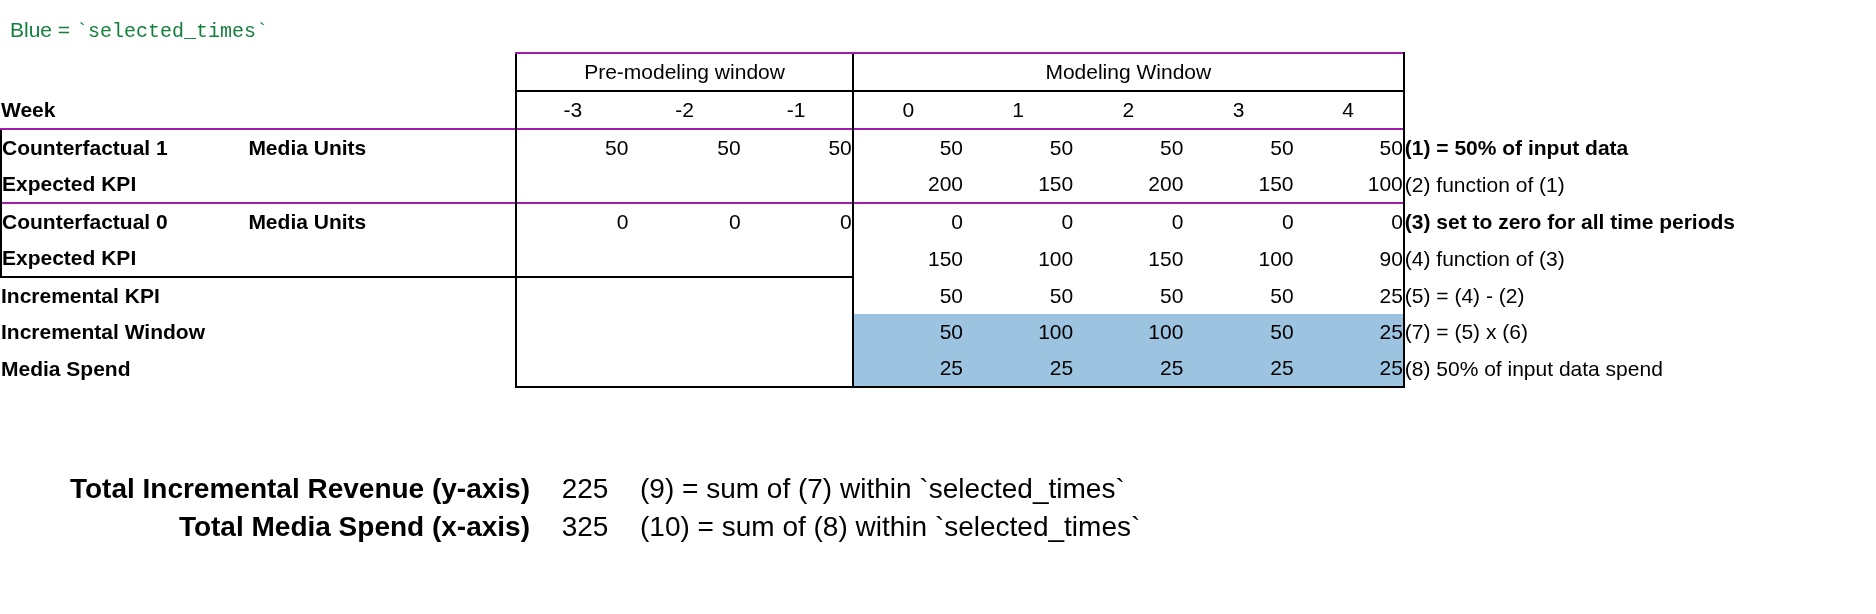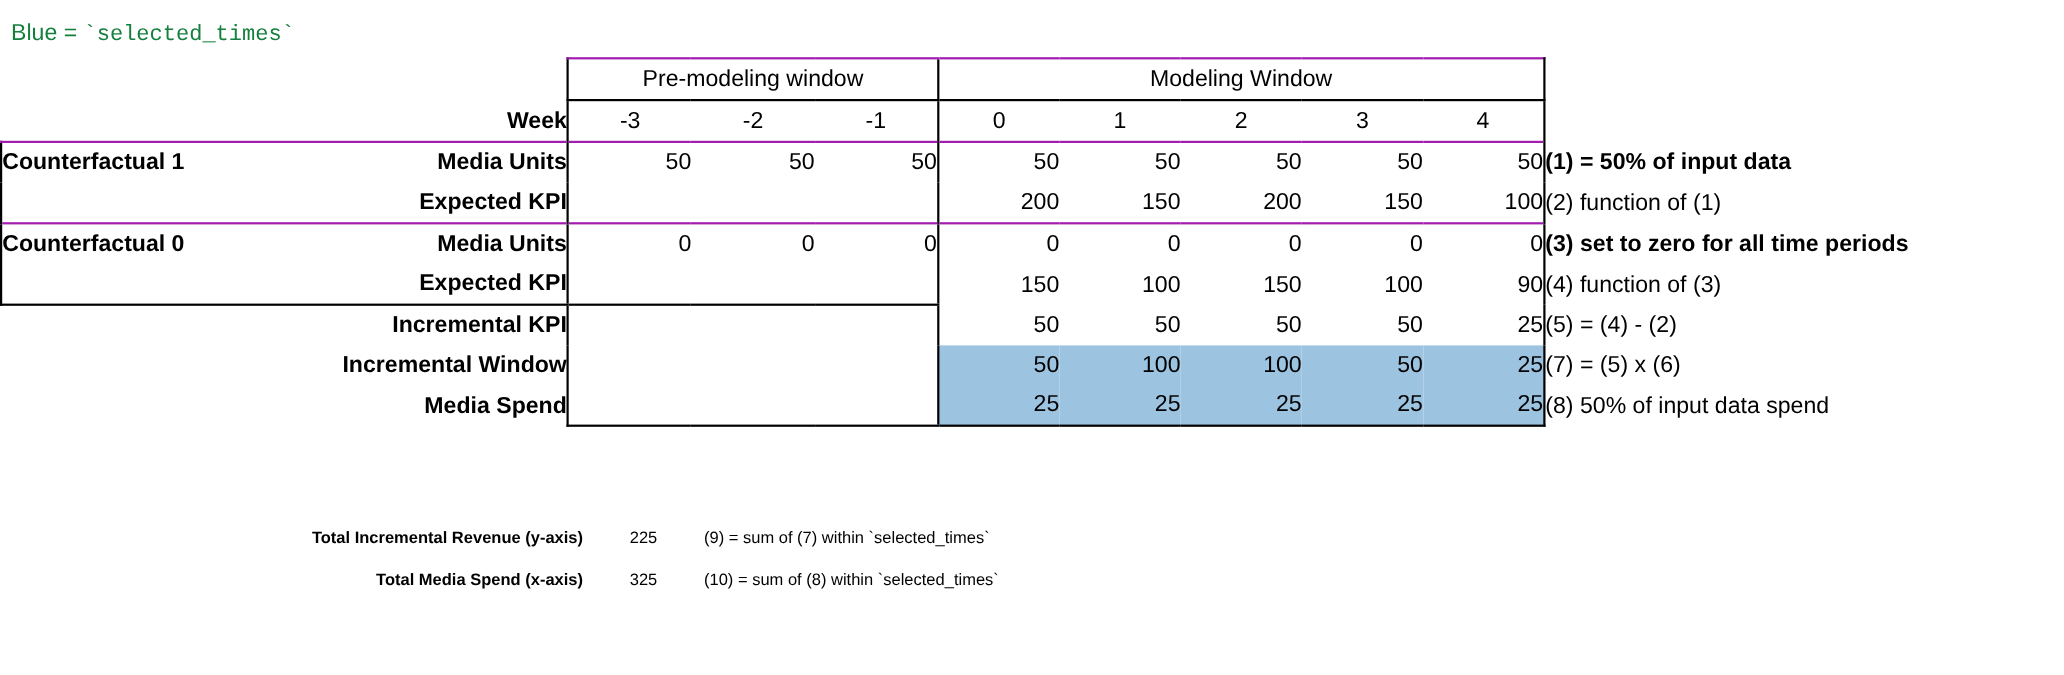--- a/index.html
+++ b/index.html
@@ -47,21 +47,21 @@
     white-space: nowrap;
   }
 
   
   .c-label   { width: 530px; }
   .c-week    { width: 115px; }
   .c-mod     { width: 115px; }
   .c-note    { width: 480px; }
 
   .lbl {
-    text-align: right;
+    text-align: left;
     font-weight: bold;
     padding-right: 10px;
   }
   .lbl-left {
     text-align: left;
     font-weight: bold;
     padding-left: 20px;
   }
   .num {
     text-align: right;
@@ -92,21 +92,21 @@
   .totals {
     position: absolute;
     left: 0px;
     top: 470px;
   }
   table.tot {
     border-collapse: collapse;
     table-layout: fixed;
   }
   table.tot td {
-    font-size: 15px;
+    font-size: 28px;
     height: 38px;
     vertical-align: middle;
     white-space: nowrap;
     padding: 0;
   }
   .t-label { width: 530px; text-align: right; font-weight: bold; padding-right: 10px; }
   .t-value { width: 110px; text-align: center; }
   .t-note  { text-align: left; padding-left: 18px; margin-top: 48px; }
 </style>
 </head>

